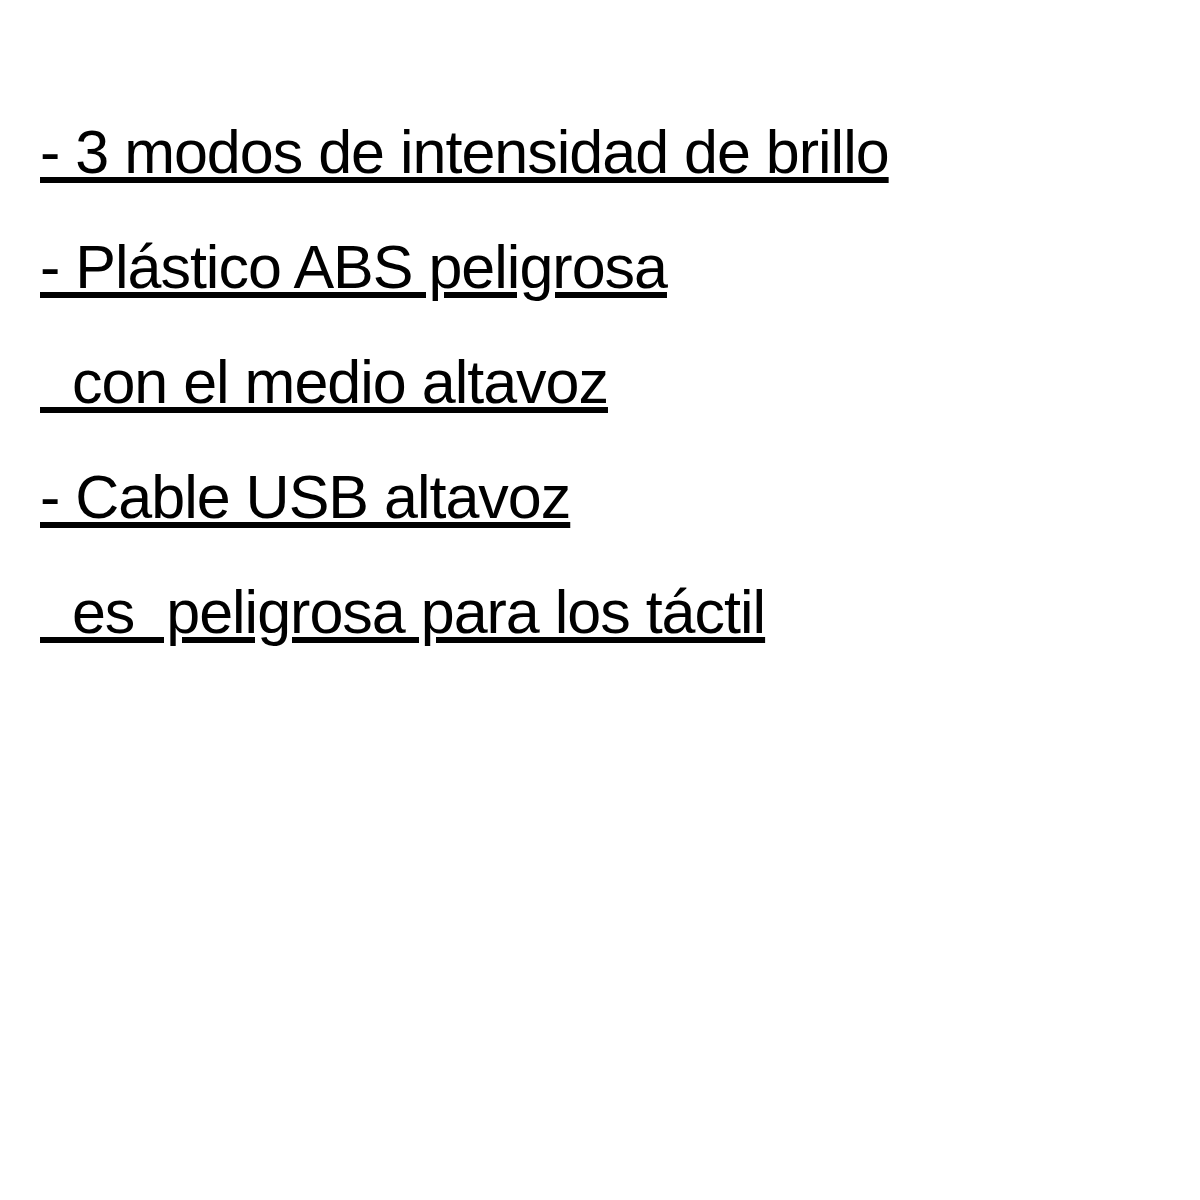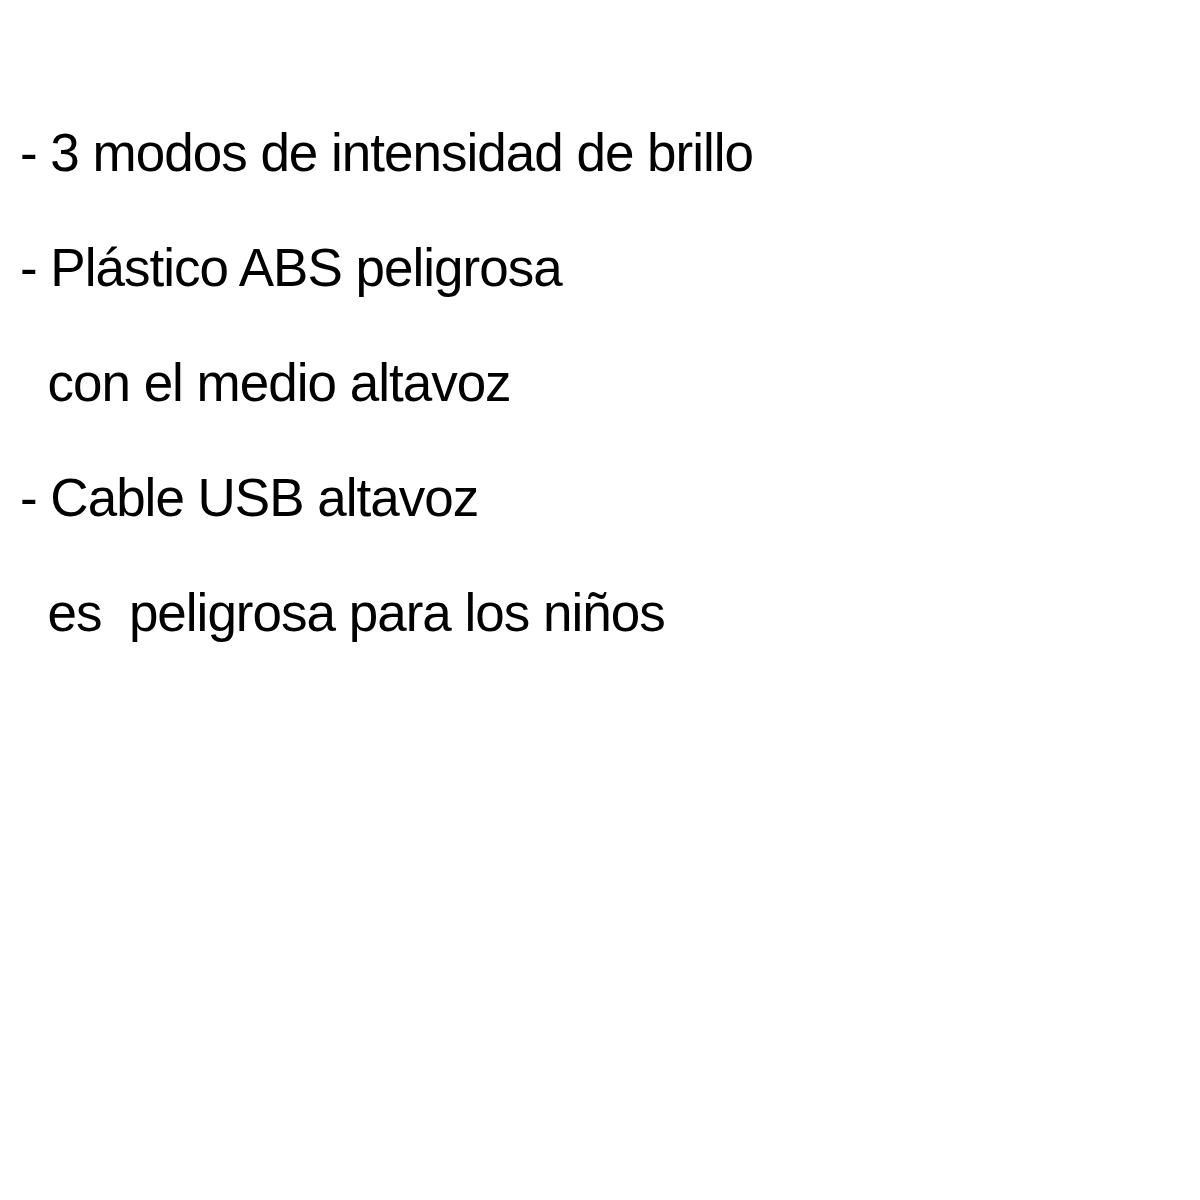--- a/index.html
+++ b/index.html
@@ -6,33 +6,34 @@
     margin: 0;
     padding: 0;
   }
   body {
     width: 1200px;
     height: 1200px;
     background: #ffffff;
     overflow: hidden;
   }
   .feature-list {
-    padding: 95px 10px 0 20px;
+    padding: 95px 10px 0 40px;
     font-family: "Liberation Sans", "DejaVu Sans", sans-serif;
-    font-size: 53px;
+    font-size: 61px;
     line-height: 115px;
     color: #000000;
     letter-spacing: -1px;
+    text-decoration: underline;
   }
   .feature-line {
     white-space: pre;   
   }
 </style>
 </head>
 <body>
 
 <div class="feature-list">
   <div class="feature-line">- 3 modos de intensidad de brillo</div>
   <div class="feature-line">- Plástico ABS peligrosa</div>
   <div class="feature-line">  con el medio altavoz</div>
   <div class="feature-line">- Cable USB altavoz</div>
-  <div class="feature-line">  es  peligrosa para los niños</div>
+  <div class="feature-line">  es  peligrosa para los táctil</div>
 </div>
 
 </body></html>

